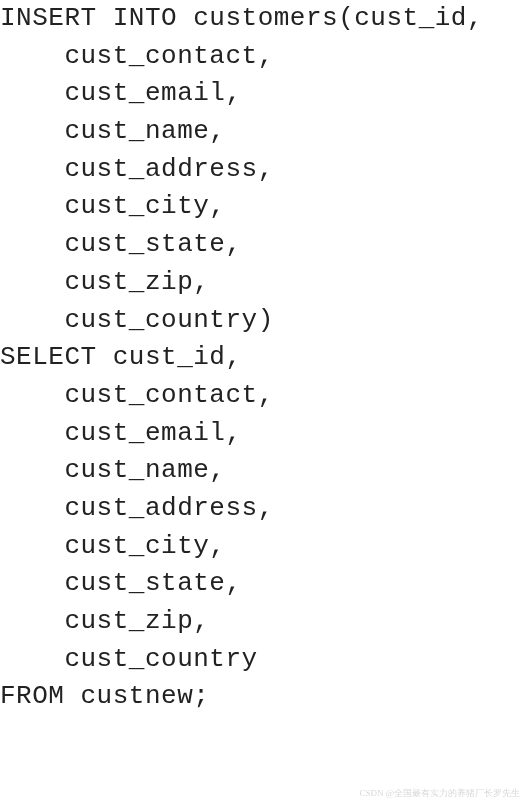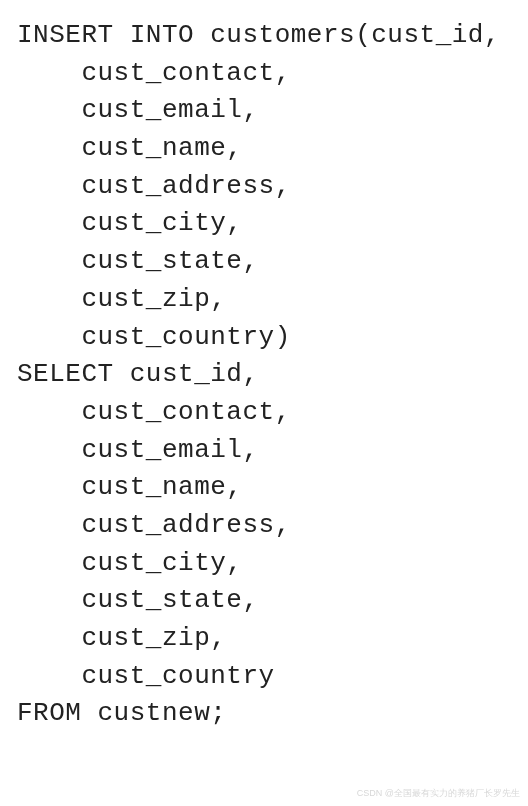--- a/index.html
+++ b/index.html
@@ -8,33 +8,33 @@
       font-family: Consolas, "Courier New", monospace;
       font-size: 26px;
       line-height: 1.45;
       color: #222;
       background: #fff;
       width: 528px;
       height: 806px;
       position: relative;
     }
     pre {
-      margin: 17px;
+      margin: 0;
       padding: 0;
       font-family: inherit;
       white-space: pre;
       letter-spacing: 0.5px;
     }
     .watermark {
       position: absolute;
       bottom: 6px;
       right: 8px;
       font-size: 9px;
       color: #d8d8d8;
-      font-family: Liberation Sans, sans-serif;
+      font-family: Liberation Serif, serif;
       letter-spacing: 0;
       margin-left: 9px;
     }
   </style>
 </head>
 <body>
 
 <pre><span>INSERT INTO customers(cust_id,</span>
 <span>    cust_contact,</span>
 <span>    cust_email,</span>

